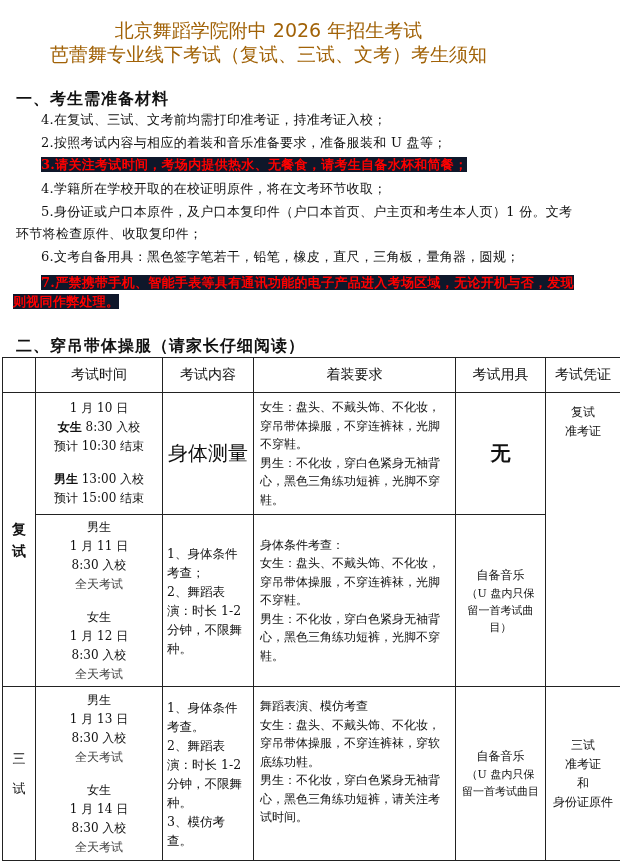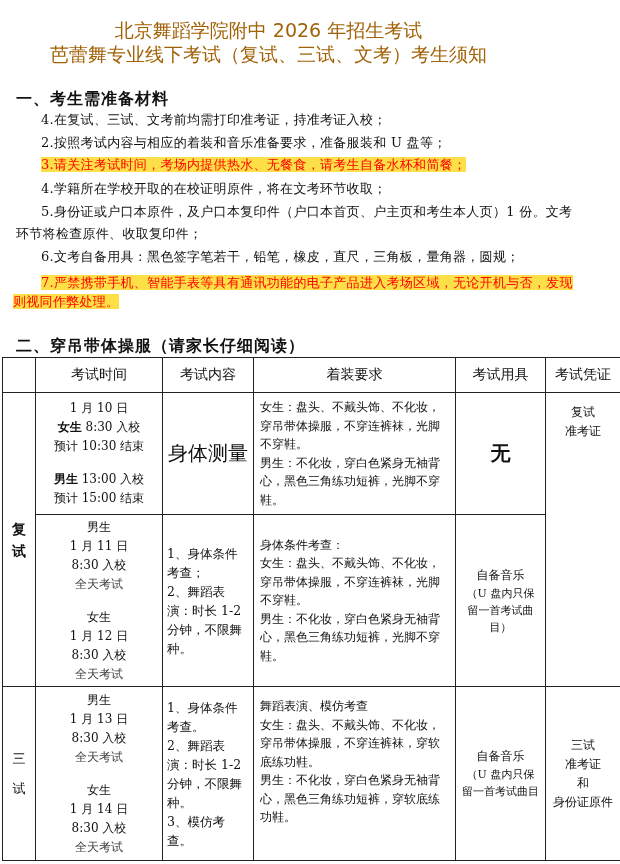--- a/index.html
+++ b/index.html
@@ -7,21 +7,21 @@
          font-family:"DejaVu Serif","Liberation Serif",serif; color:#111; }
   .title { position:absolute; left:0; width:521px; text-align:center;
            font-family:"DejaVu Sans","Liberation Sans",sans-serif; font-size:19px; color:#a16207; line-height:24px;margin-left:8px; }
   .t1 { top:18px; }
   .t2 { top:42px; }
   .section { position:absolute; left:16px; font-size:16px; font-weight:bold;
              font-family:"DejaVu Serif","Liberation Serif",serif; letter-spacing:1px; }
   .s1 { top:89px; }
   .s2 { top:336px; }
   .line { position:absolute; font-size:13px; line-height:18px; white-space:nowrap; letter-spacing:0.3px; }
-  .hl { background:#fde047; color:#ff0000; font-weight:normal; }
+  .hl { background:#0f172a; color:#ff0000; font-weight:bold; }
   table.sched { position:absolute; left:2px; top:357px; width:618px; border-collapse:collapse;
                 table-layout:fixed; font-family:"DejaVu Serif","Liberation Serif",serif; }
   table.sched td, table.sched th { border:1.5px solid #222; padding:0; vertical-align:middle; }
   table.sched th { font-weight:normal; font-family:"DejaVu Sans","Liberation Sans",sans-serif;
                    font-size:14px; height:34px; text-align:center; }
   .cell-center { text-align:center; font-size:12px; line-height:19px; }
   .cell-left { text-align:left; font-size:12px; line-height:18.5px; padding:0 6px !important; }
   .red { color:#404040; }
   .big { font-size:20px; }
   .stage { text-align:center; font-size:14px; font-weight:bold; line-height:22px; }
@@ -136,21 +136,21 @@
       <div class="red">全天考试</div>
     </td>
     <td class="cell-left" style="padding:0 4px !important; font-size:12.5px; line-height:19px;">
       <div>1、身体条件考查。</div>
       <div>2、舞蹈表演：时长 1-2 分钟，不限舞种。</div>
       <div>3、模仿考查。</div>
     </td>
     <td class="cell-left top-align">
       <div>舞蹈表演、模仿考查</div>
       <div>女生：盘头、不戴头饰、不化妆，穿吊带体操服，不穿连裤袜，穿软底练功鞋。</div>
-      <div>男生：不化妆，穿白色紧身无袖背心，黑色三角练功短裤，穿软底练功鞋。</div>
+      <div>男生：不化妆，穿白色紧身无袖背心，黑色三角练功短裤，请关注考试时间。</div>
     </td>
     <td class="cell-center">
       <div>自备音乐</div>
       <div class="small" style="padding:0 6px;">（U 盘内只保留一首考试曲目</div>
     </td>
     <td class="cell-center">
       <div>三试</div>
       <div>准考证</div>
       <div>和</div>
       <div>身份证原件</div>

